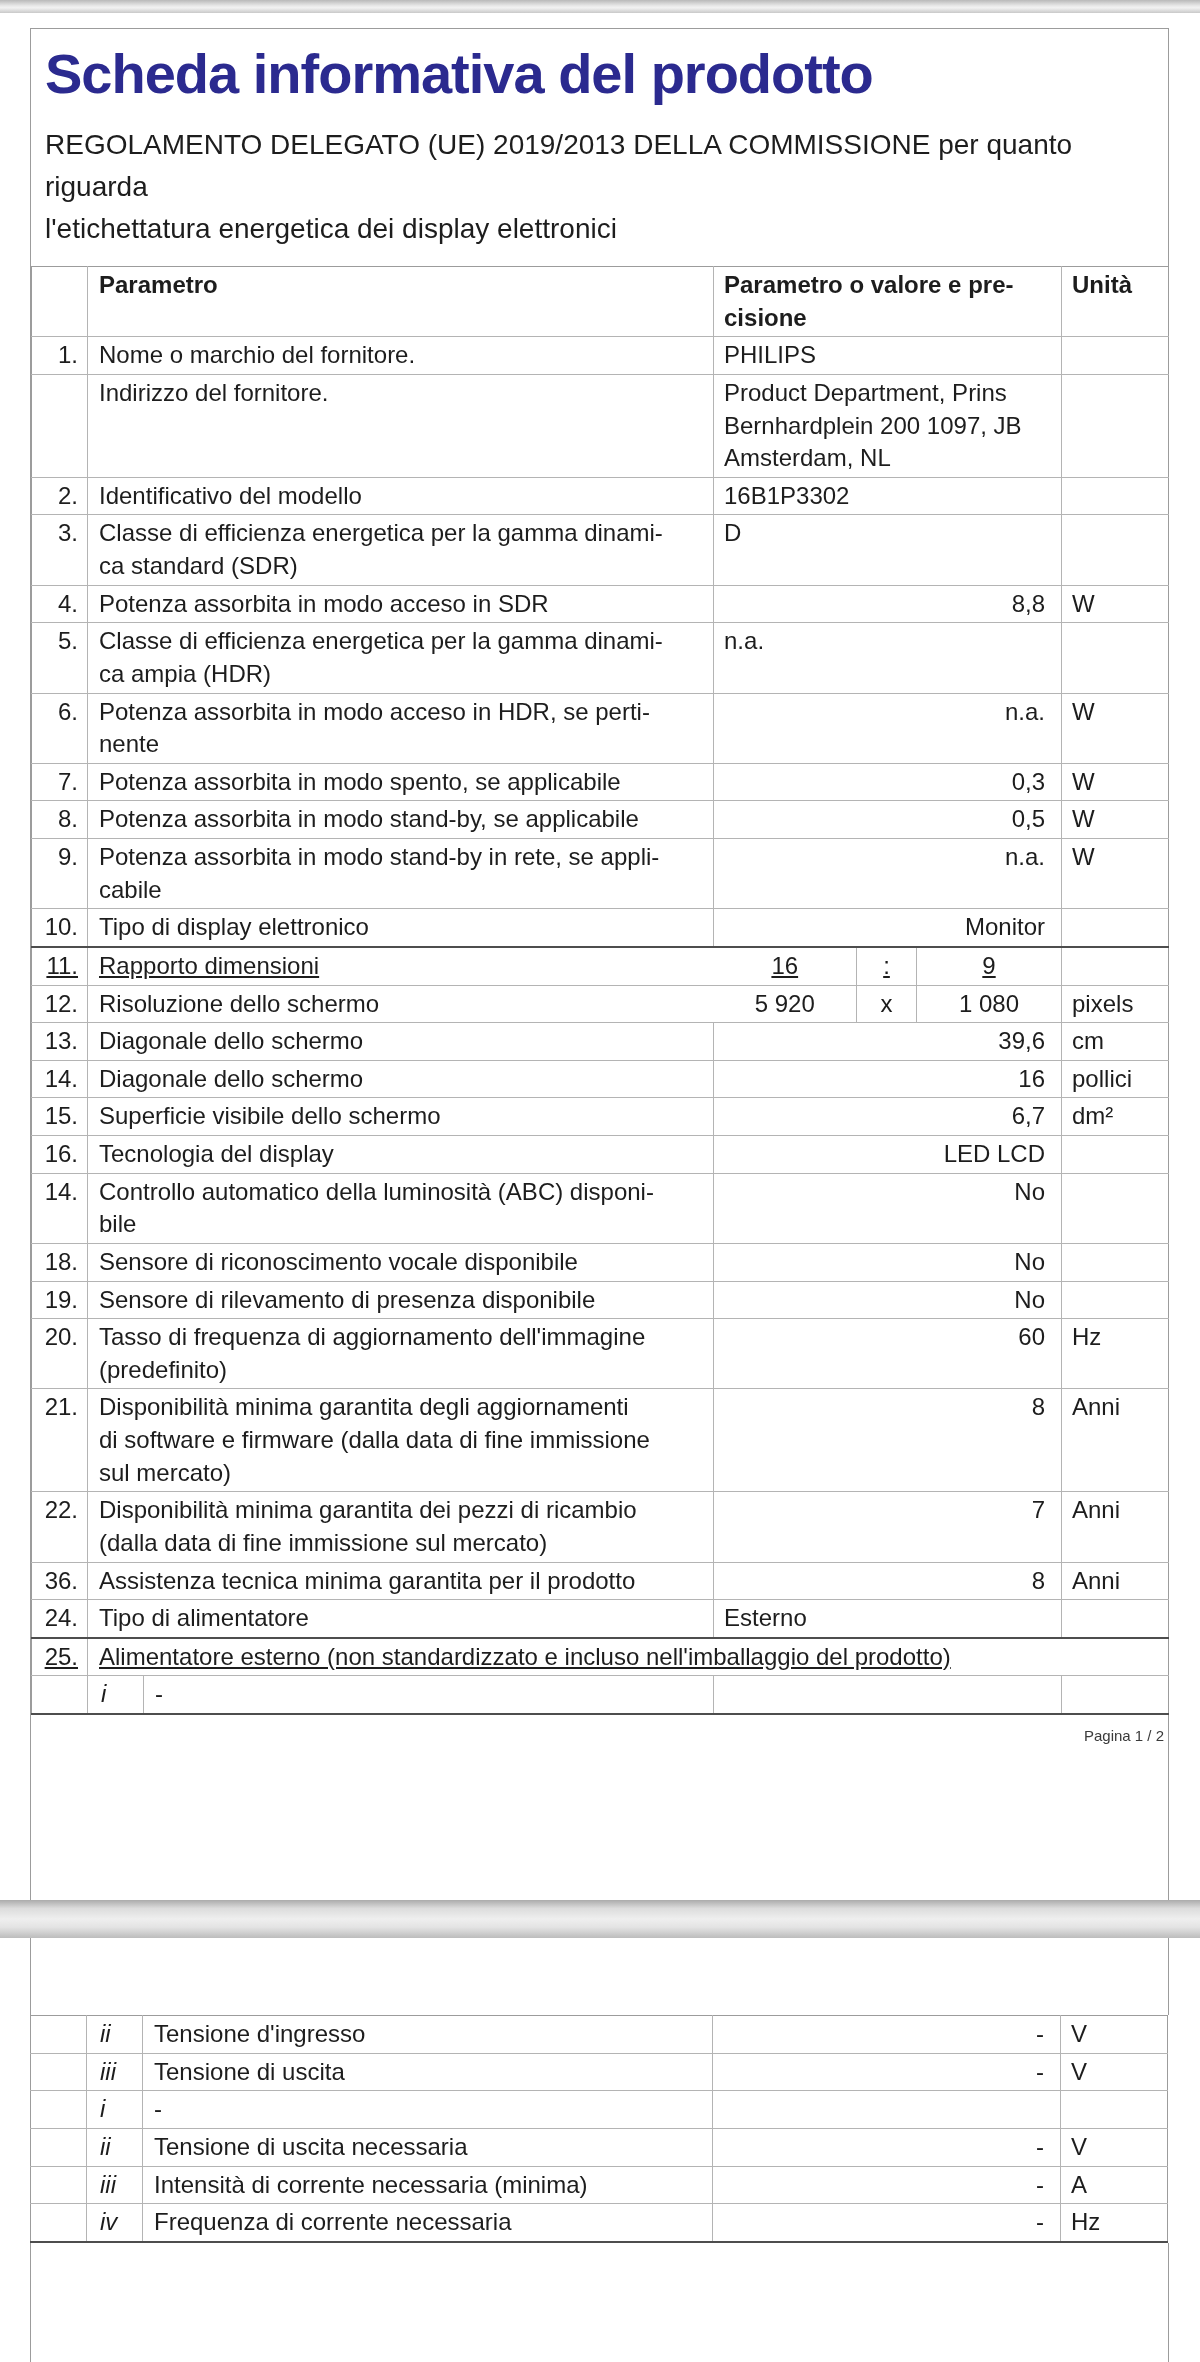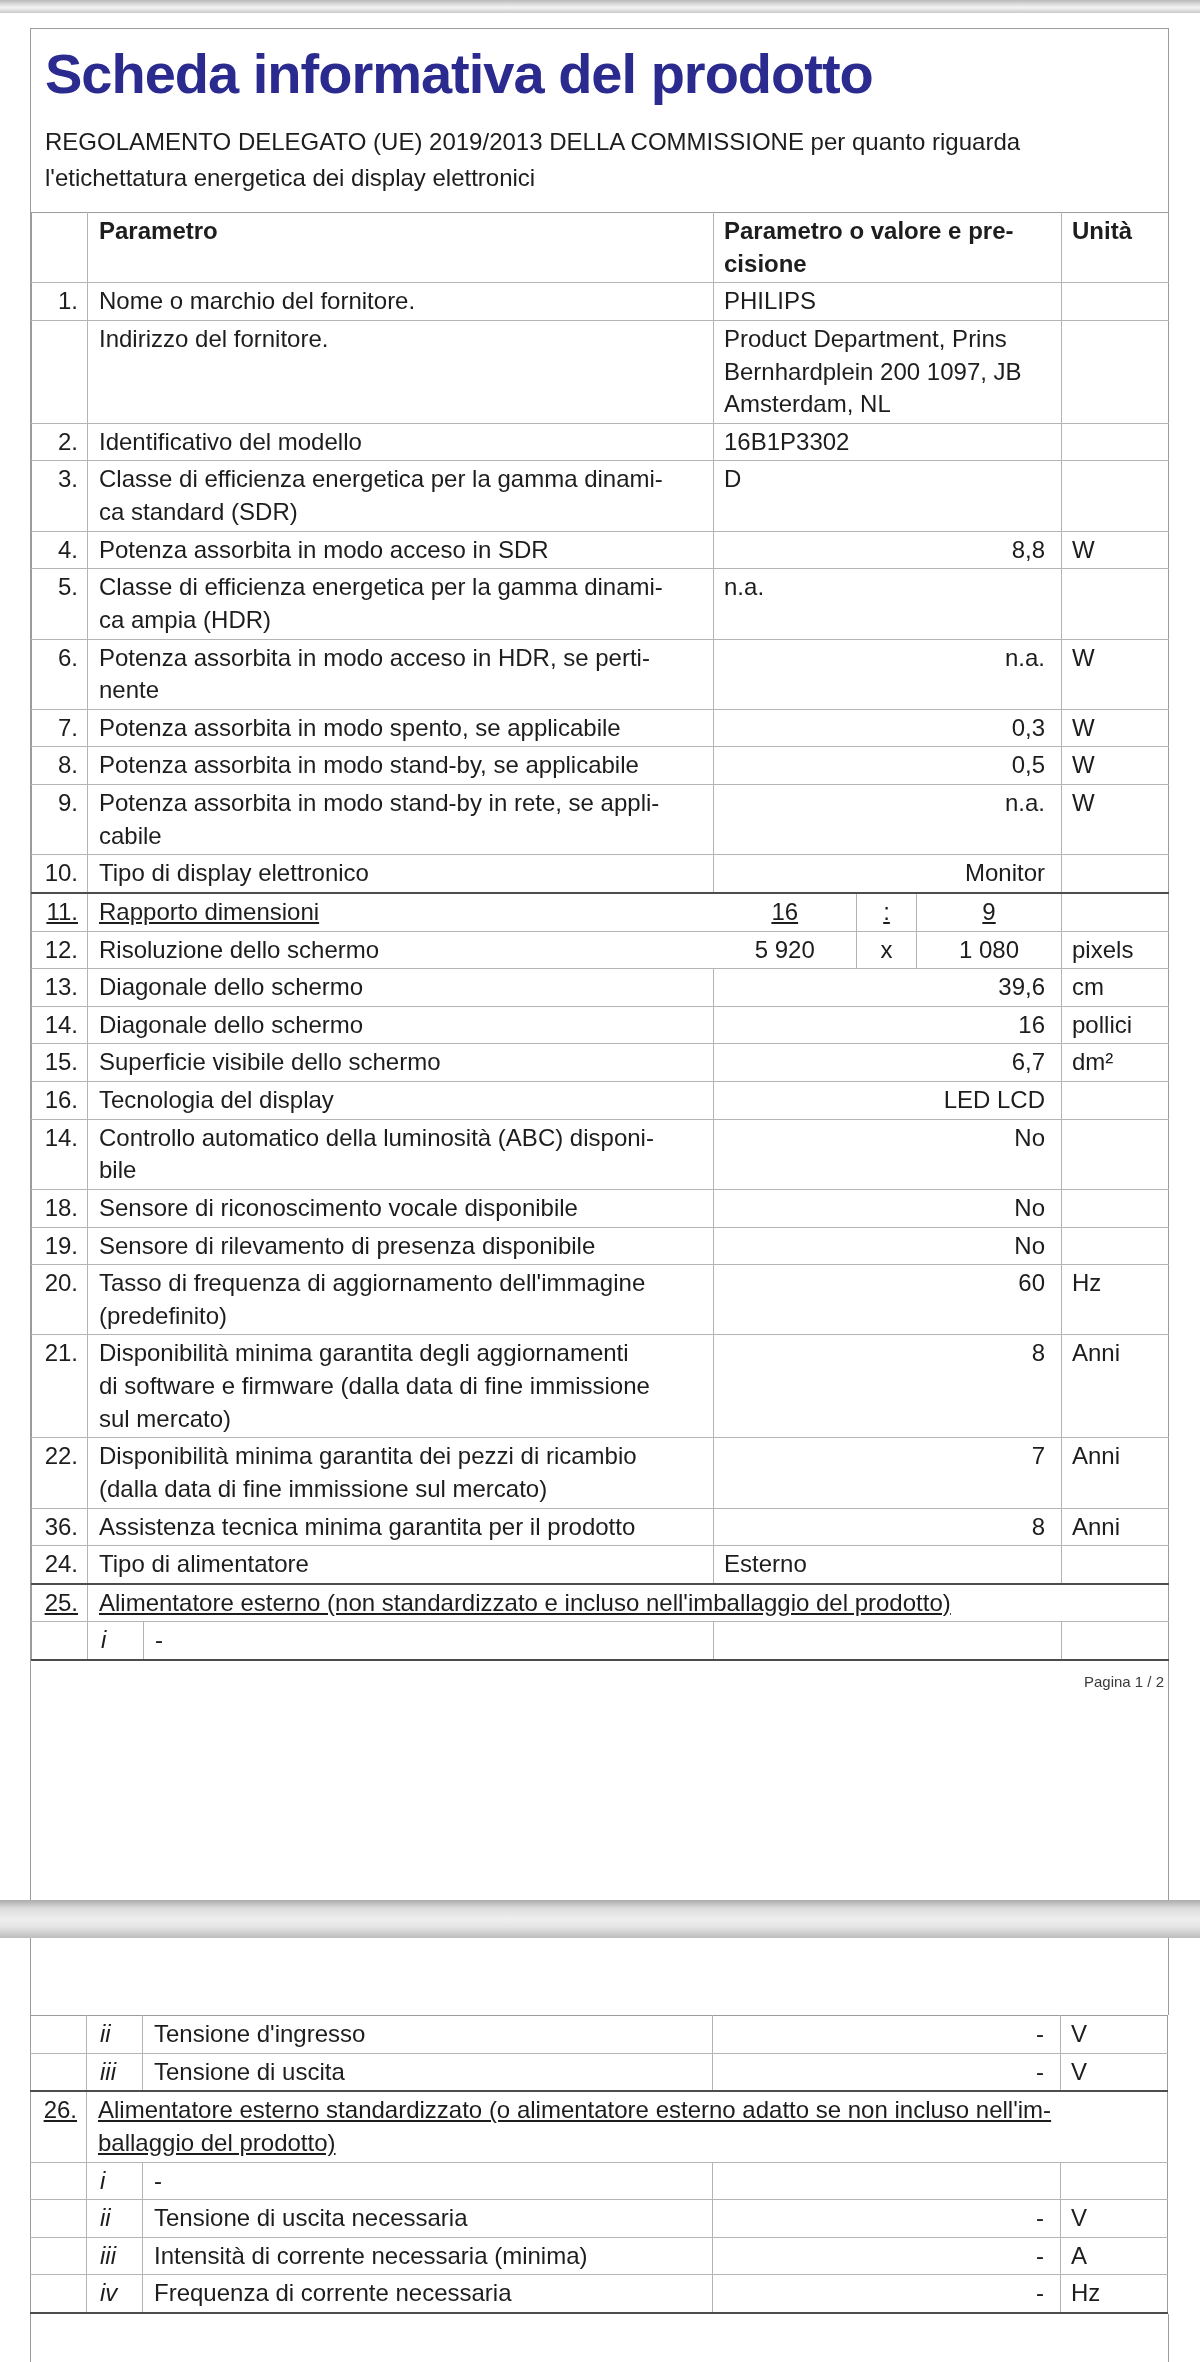--- a/index.html
+++ b/index.html
@@ -14,21 +14,21 @@
   .top-strip{position:absolute;left:0;top:0;width:1200px;height:13px;
     background:linear-gradient(180deg,#b9b9b9 0%,#e9e9e9 45%,#f2f2f2 60%,#c9c9c9 100%);}
   .divider-bar{position:absolute;left:0;top:1900px;width:1200px;height:38px;
     background:linear-gradient(180deg,#ababab 0%,#dcdcdc 22%,#efefef 50%,#e3e3e3 72%,#bcbcbc 100%);}
 
   .page1{position:absolute;left:30px;top:28px;width:1139px;height:2340px;
     border:1px solid var(--frame);border-bottom:none;background:#fff;}
   .page2{position:absolute;left:30px;top:2015px;width:1139px;background:#fff;}
 
   .doc-title{margin:12px 0 0 14px;font-size:56px;font-weight:bold;color:var(--title);letter-spacing:-1px;}
-  .doc-subtitle{margin:18px 24px 16px 14px;font-size:24px;line-height:1.5;white-space:pre-line;}
+  .doc-subtitle{margin:18px 24px 16px 14px;font-size:28px;line-height:1.5;white-space:pre-line;}
 
   table{border-collapse:collapse;table-layout:fixed;width:1137px;
     font-size:24px;line-height:1.36;color:var(--text);
     border:1px solid var(--frame);border-bottom:2px solid var(--bd);padding-left:32px;}
   td{padding:2px 10px;vertical-align:top;overflow:hidden;}
   tr{border-bottom:1px solid var(--bl);}
   tr.head td{font-weight:bold;}
   tr.section{border-top:2px solid var(--bd);text-decoration:underline;}
   td.num{text-align:right;border-right:1px solid var(--bl);padding-right:9px;}
   td.sub{font-style:italic;border-right:1px solid var(--bl);padding-left:13px;}
@@ -278,25 +278,20 @@
             <td class="value right" colspan="3">-</td>
             <td class="unit">V</td>
           </tr>
           <tr>
             <td class="num"></td>
             <td class="sub">iii</td>
             <td class="label">Tensione di uscita</td>
             <td class="value right" colspan="3">-</td>
             <td class="unit">V</td>
           </tr>
-          <tr class="section">
-            <td class="num">26.</td>
-            <td class="spanlabel" colspan="6">Alimentatore esterno standardizzato (o alimentatore esterno adatto se non incluso nell'im-
-ballaggio del prodotto)</td>
-          </tr>
           <tr>
             <td class="num"></td>
             <td class="sub">i</td>
             <td class="label">-</td>
             <td class="value right" colspan="3"></td>
             <td class="unit"></td>
           </tr>
           <tr>
             <td class="num"></td>
             <td class="sub">ii</td>

